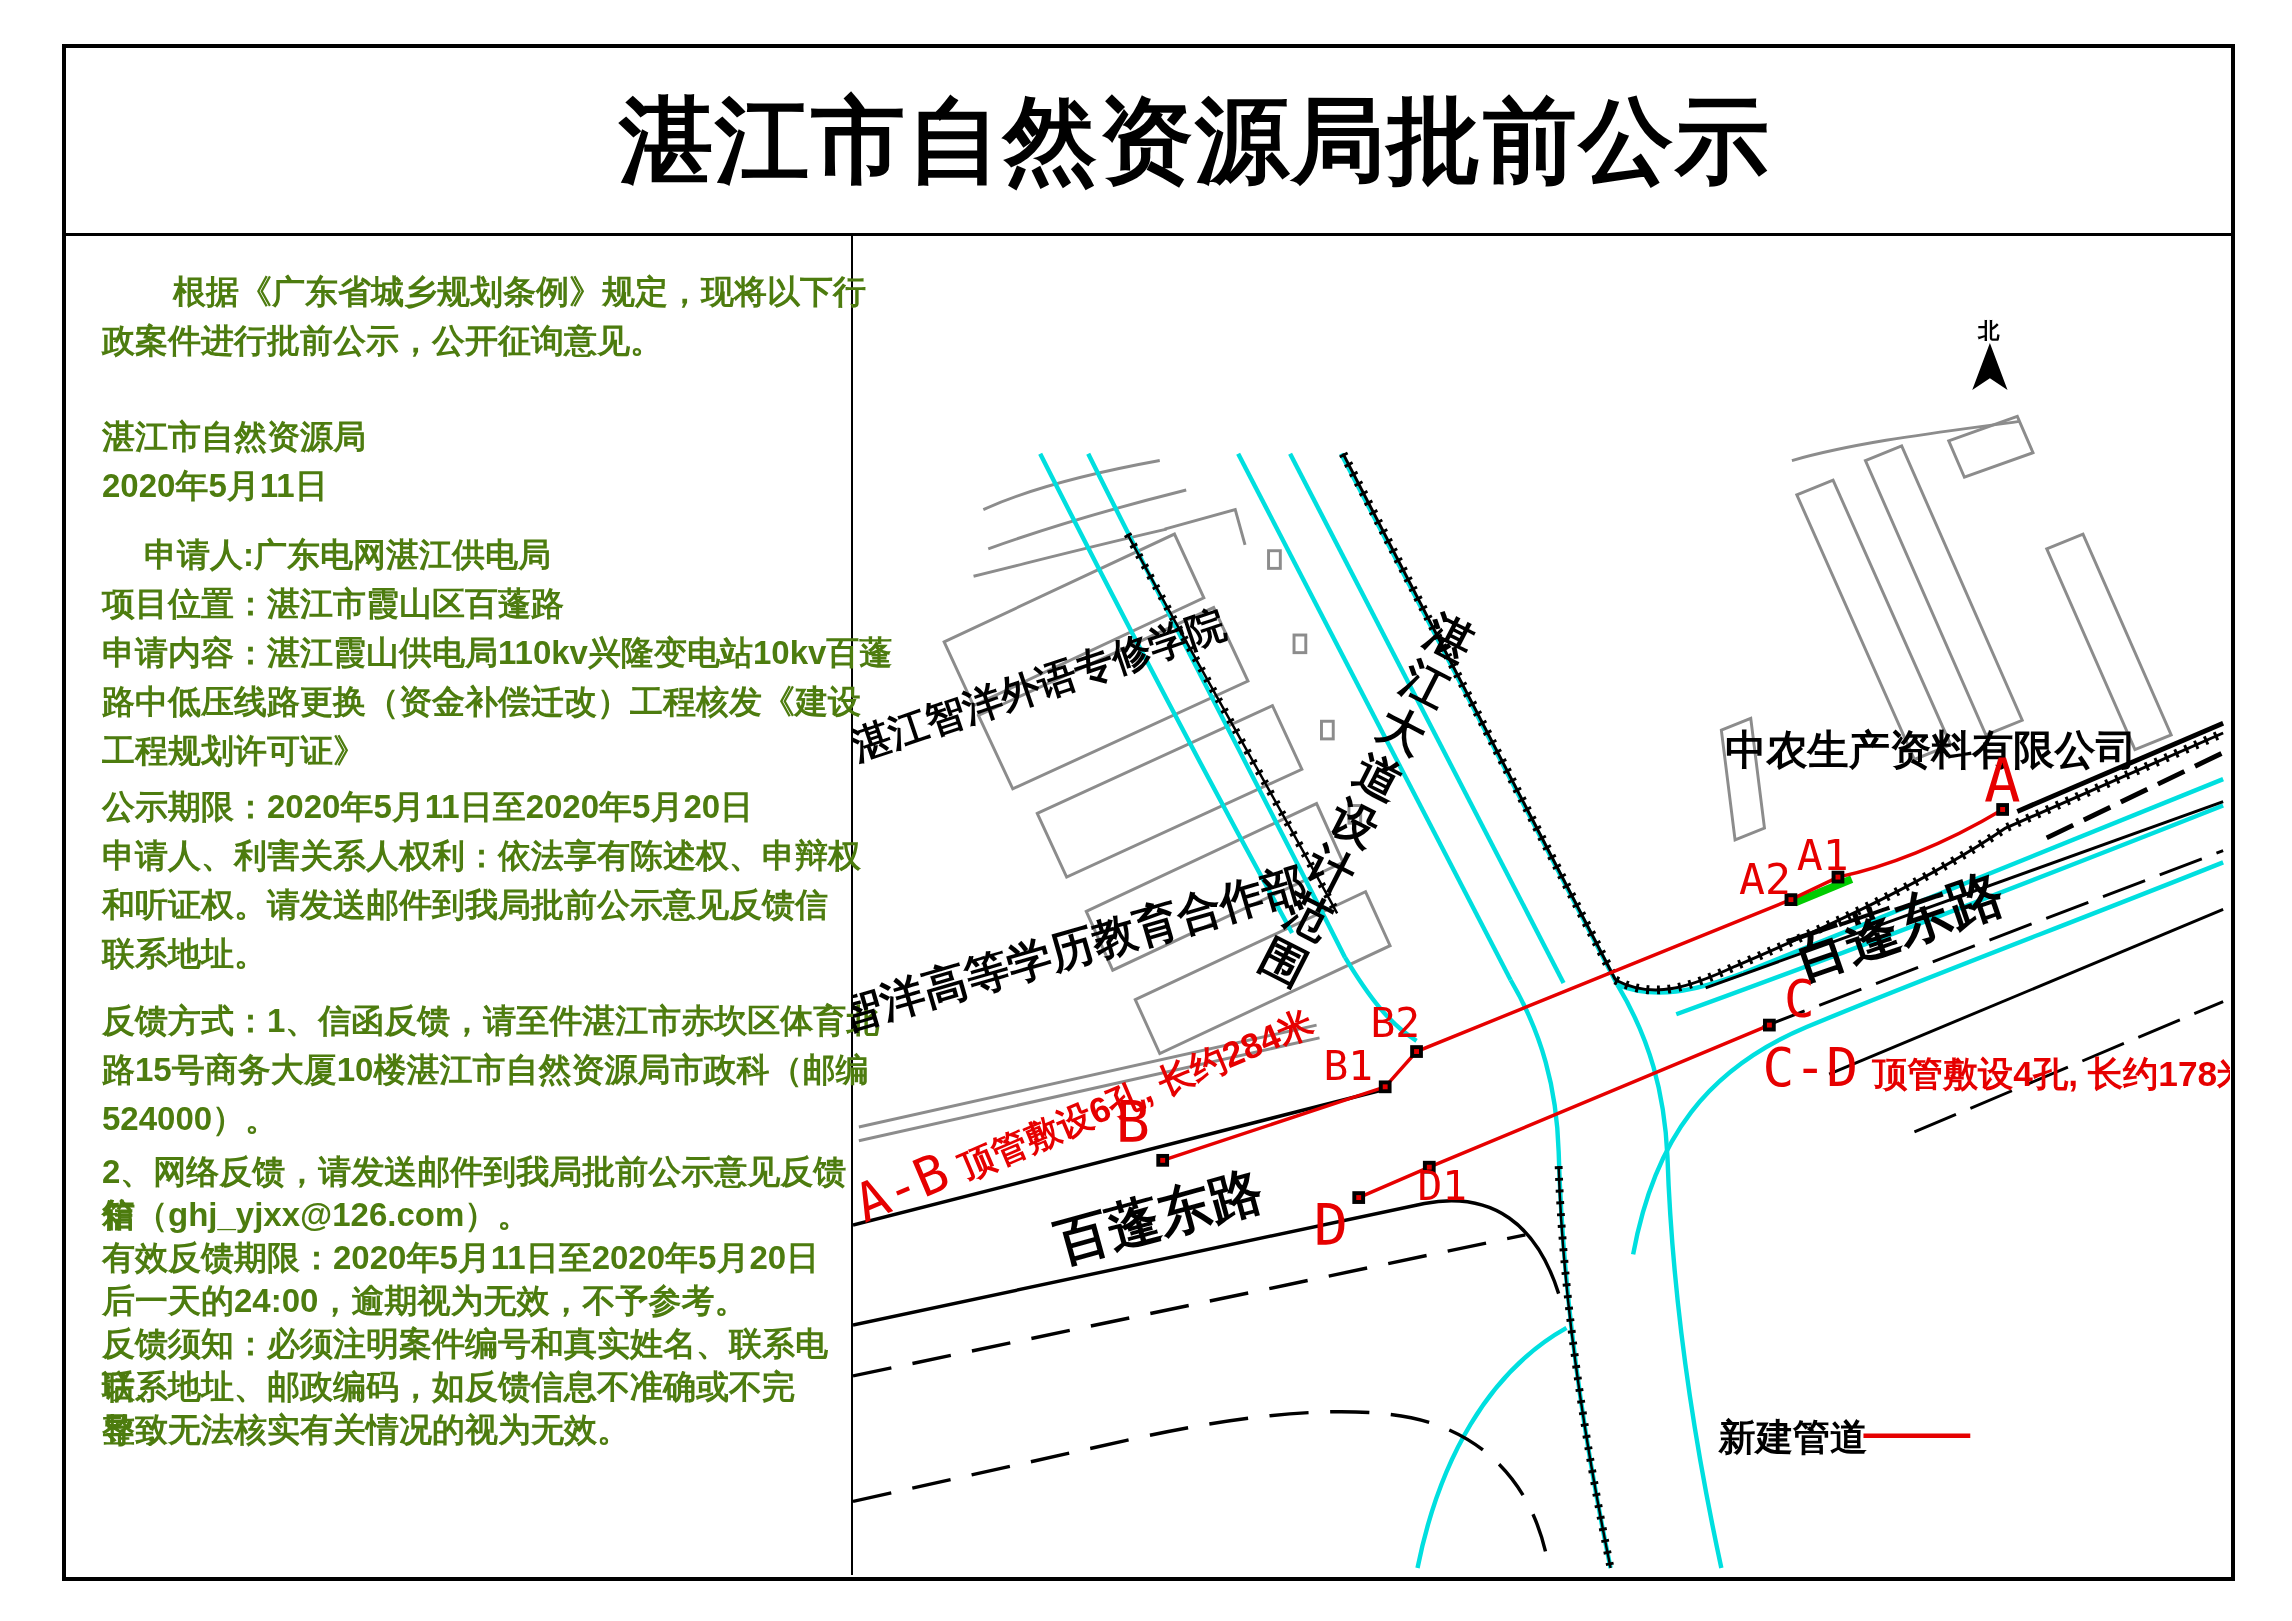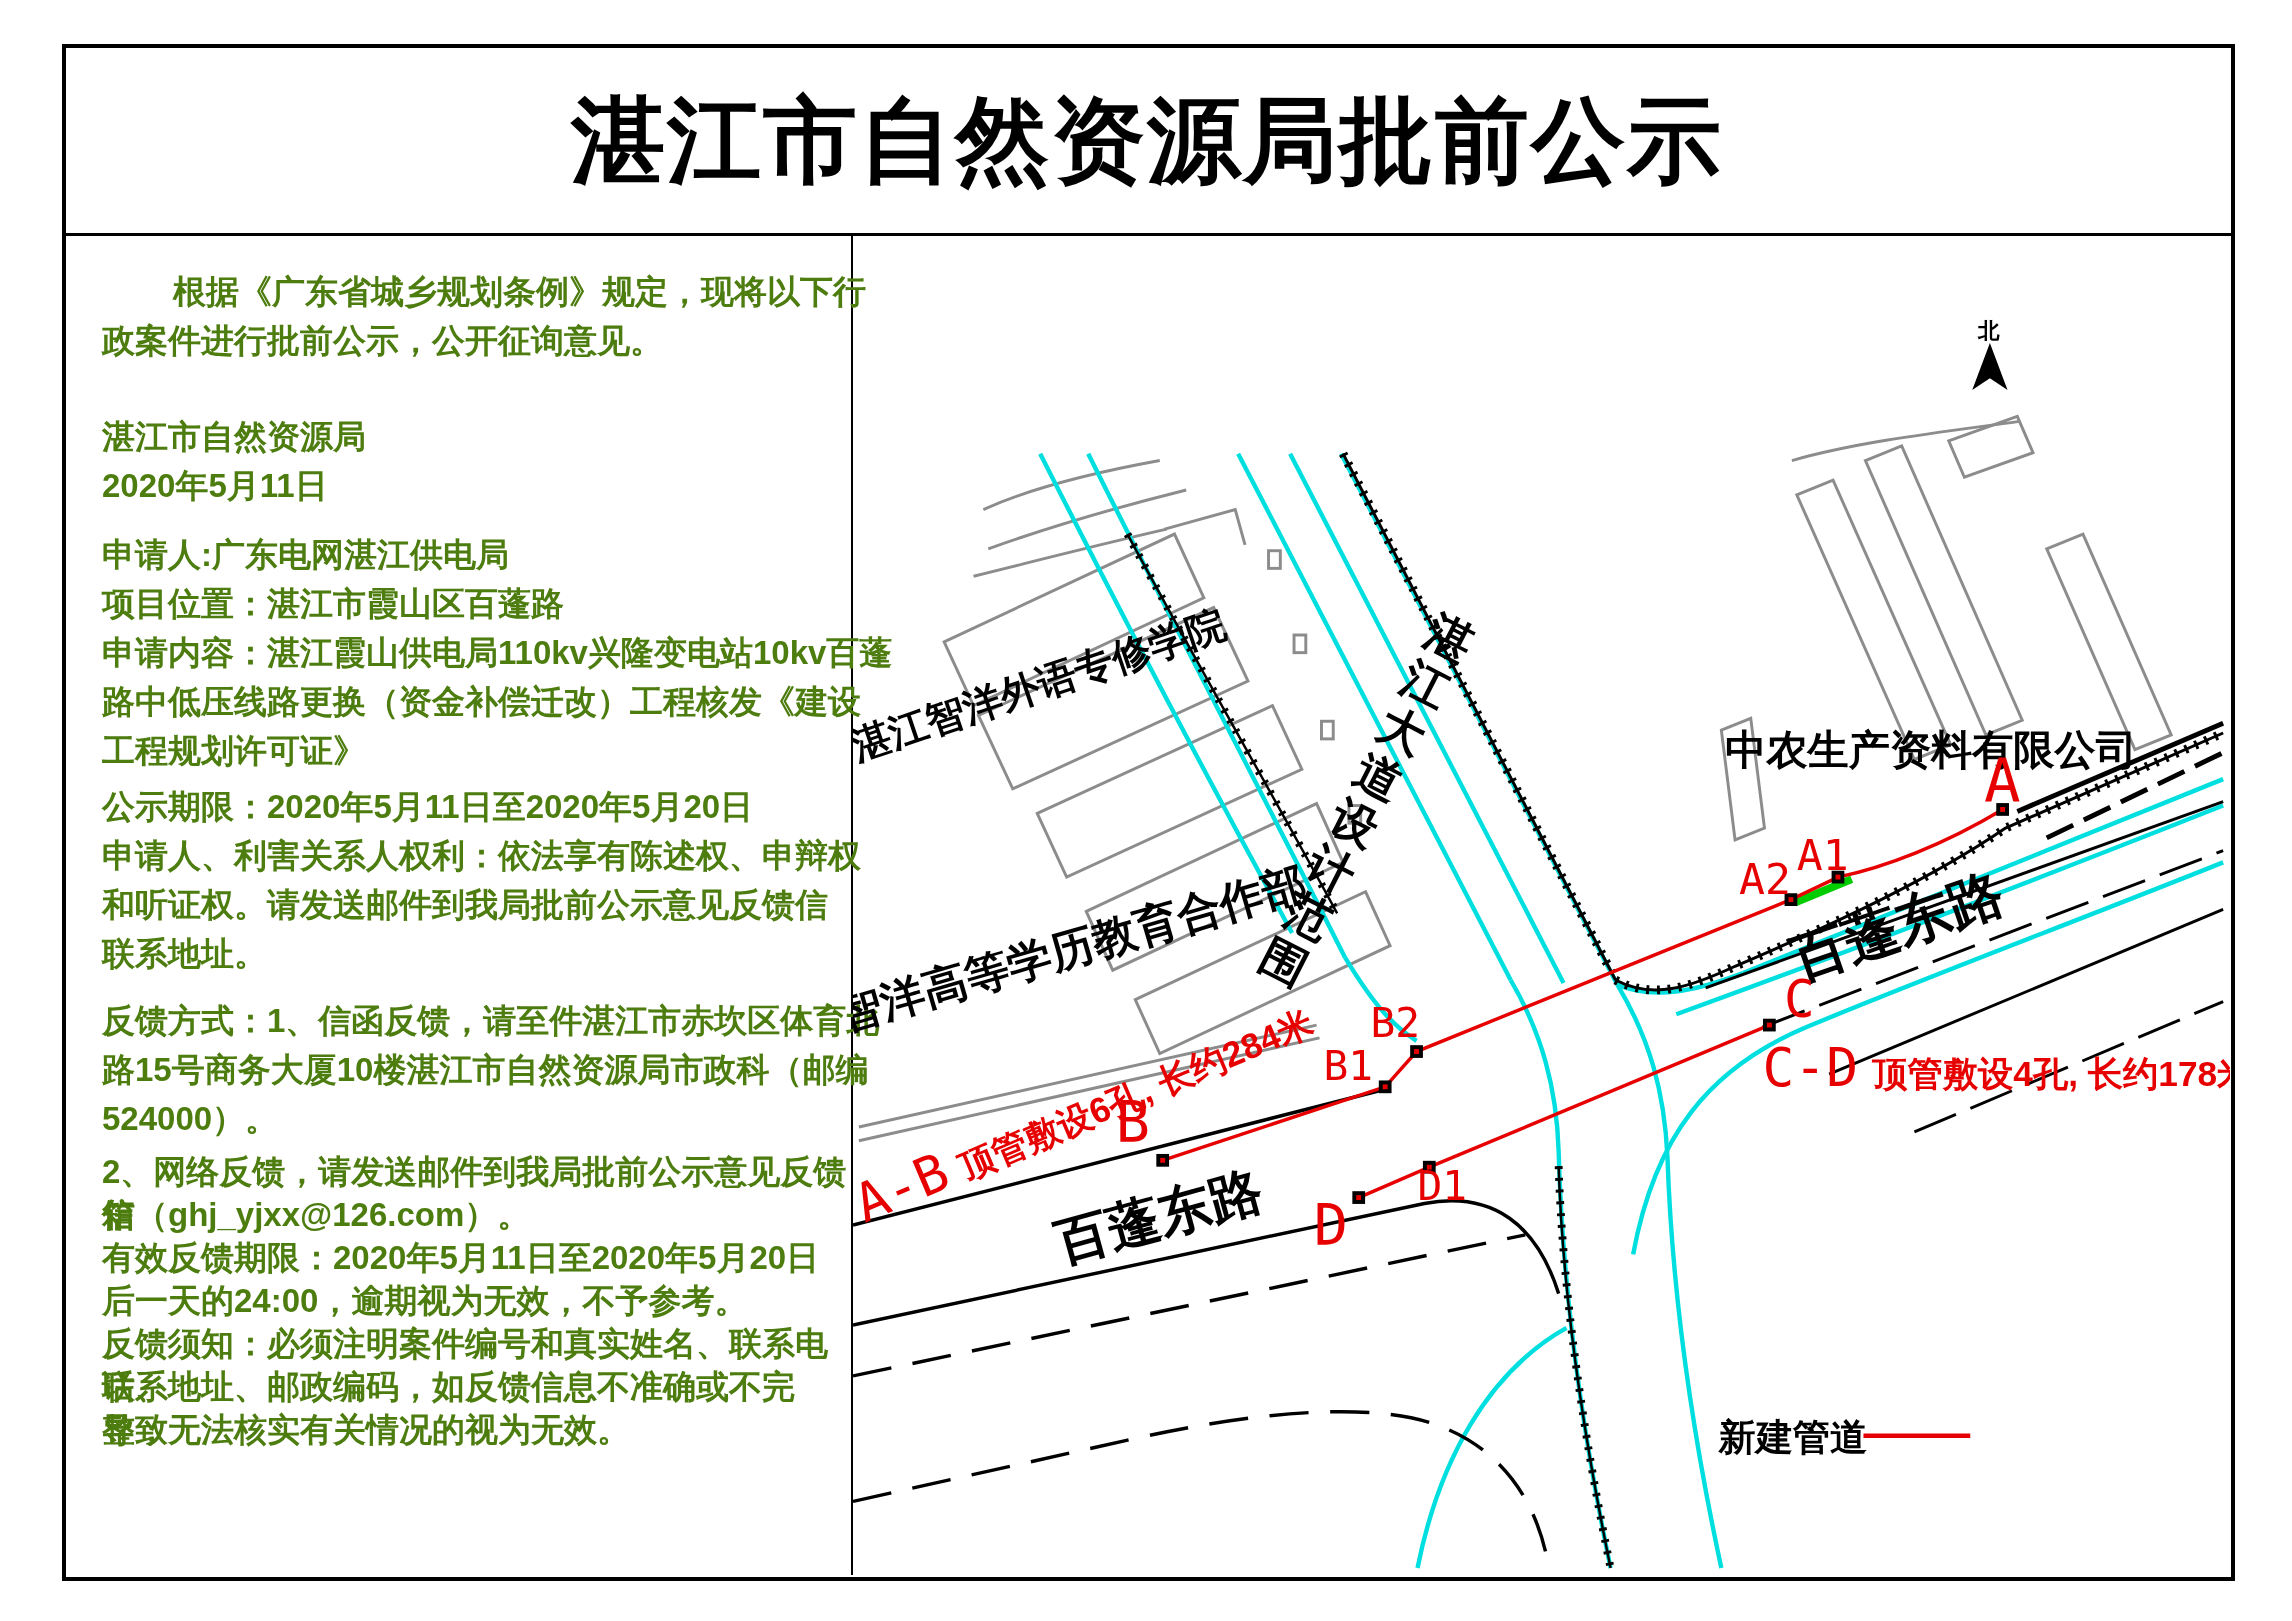--- a/index.html
+++ b/index.html
@@ -1,27 +1,27 @@
 <!DOCTYPE html>
 <html><head>
 <meta charset="utf-8">
 <style>
   html,body{margin:0;padding:0;background:#ffffff;}
   body{width:2293px;height:1621px;position:relative;font-family:"Liberation Sans",sans-serif;overflow:hidden;}
   .outer-border{position:absolute;left:62px;top:44px;width:2165px;height:1529px;border:4.9px solid #000;}
   .title-rule{position:absolute;left:62px;top:233px;width:2170px;border-top:3.9px solid #000;}
   .v-divider{position:absolute;left:851px;top:235px;height:1340px;border-left:2.9px solid #000;}
   .page-title{position:absolute;left:62px;top:78px;width:2170px;text-align:center;
-      font-family:"Liberation Serif",serif;font-weight:700;font-size:94px;color:#000;letter-spacing:2px;}
+      font-family:"Liberation Serif",serif;font-weight:700;font-size:94px;color:#000;letter-spacing:2px;padding-left:48px;}
   .notice{position:absolute;left:102px;top:267px;width:747px;color:#4d7c0f;
       font-weight:700;font-size:33px;}
   .ln{height:49px;line-height:49px;white-space:nowrap;}
   .ln.indent{text-indent:71px;}
   .ln.sig{text-align:left;padding-right:15.7px;}
-  .mt48{margin-top:47px;} .mt20{margin-top:19.6px;} .mt10{margin-top:7px;} .mt13{margin-top:0;} .mt19{margin-top:18.6px;}
+  .mt48{margin-top:47px;} .mt20{margin-top:19.6px;margin-left:42px;} .mt10{margin-top:7px;} .mt13{margin-top:0;} .mt19{margin-top:18.6px;}
   .tail{height:43px;line-height:43px;}
   svg text{user-select:none;}
   .maplabel{font-family:"Liberation Sans",sans-serif;font-weight:700;fill:#000;}
   .redlabel{font-family:"DejaVu Sans Mono",monospace;font-weight:400;fill:#e60000;}
   .rednote{font-family:"Liberation Sans",sans-serif;font-weight:700;fill:#e60000;}
 </style>
 </head>
 <body>
 
 <div class="outer-border"></div>

